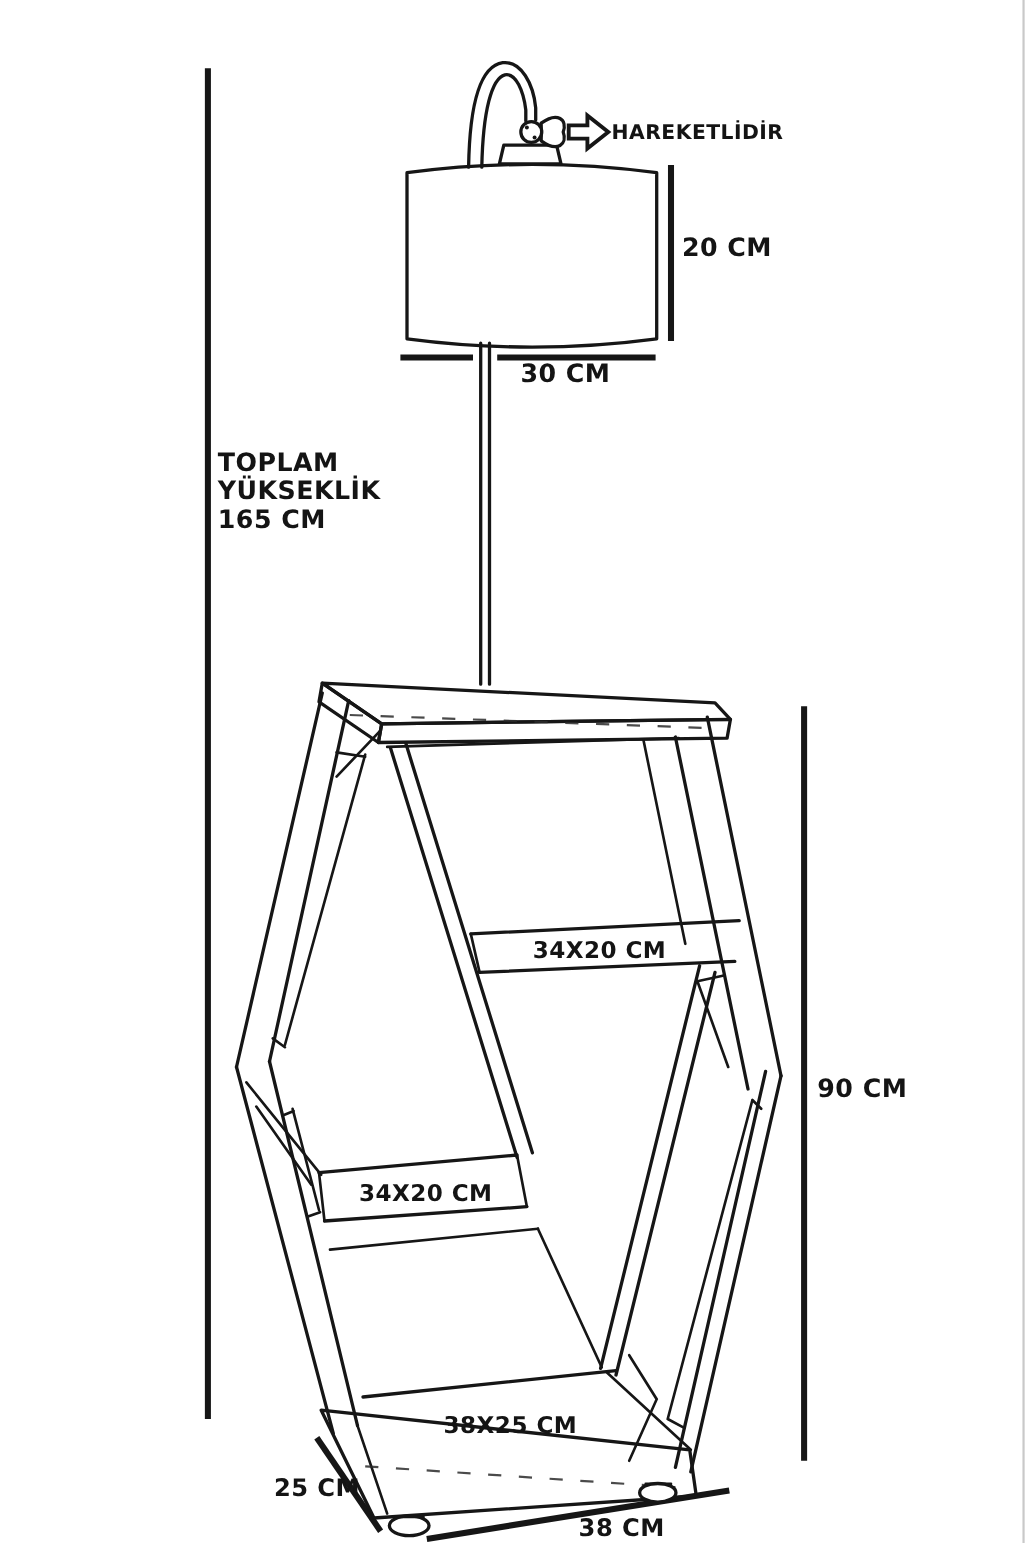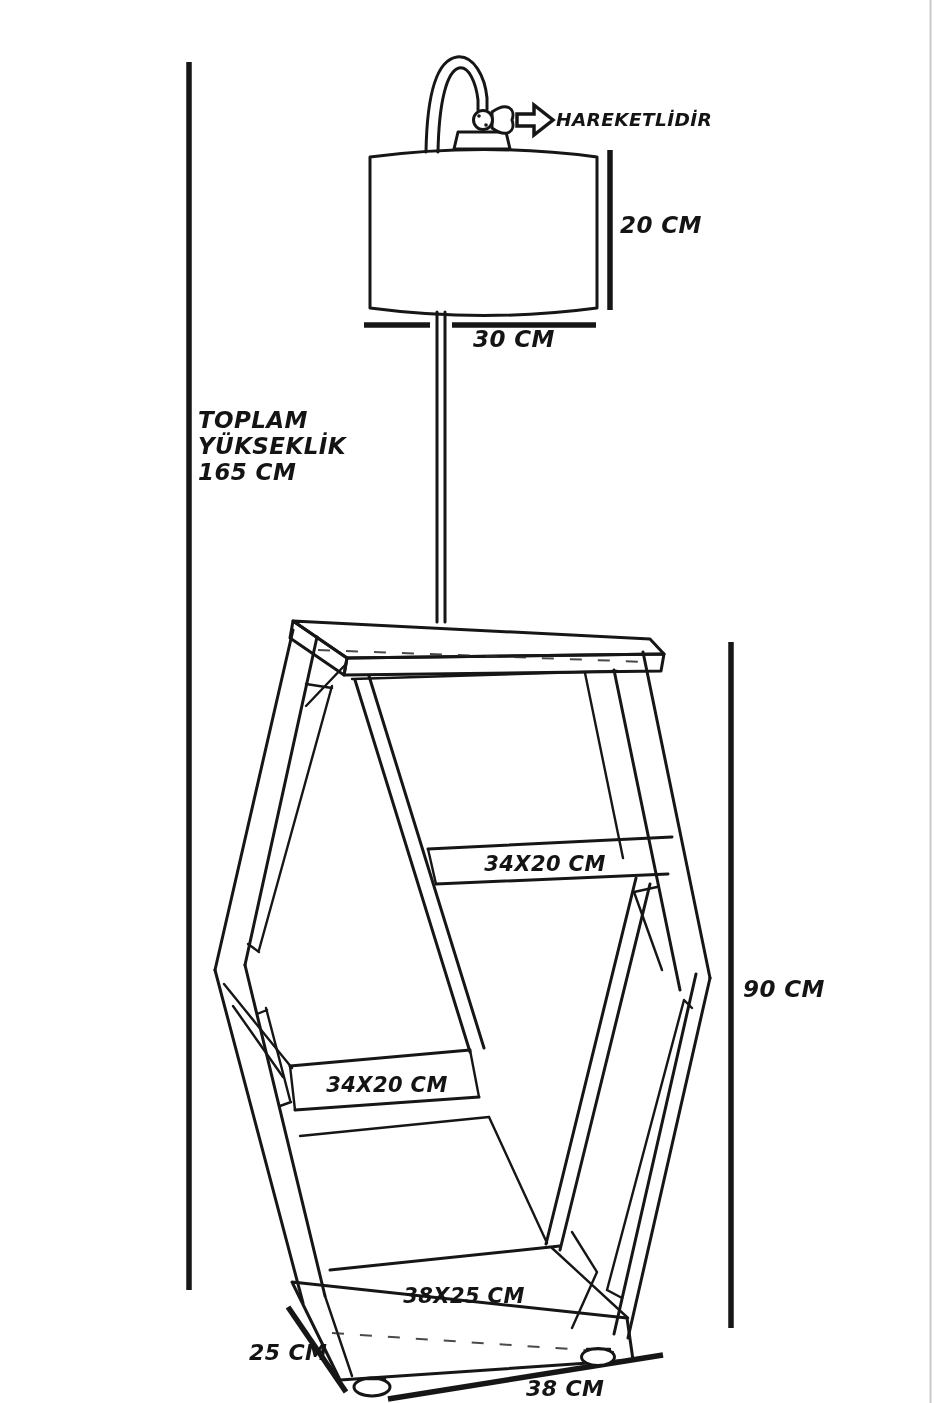--- a/index.html
+++ b/index.html
@@ -1,17 +1,17 @@
 <!DOCTYPE html>
 <html><head>
 <meta charset="utf-8">
 <style>
   html,body{margin:0;padding:0;background:#ffffff;}
   .canvas{position:relative;width:934px;height:1403px;background:#ffffff;overflow:hidden;
-          font-family:"DejaVu Sans",sans-serif;font-style:italic;}
+          font-family:"DejaVu Sans",sans-serif;}
   svg{display:block;}
   .frame{stroke:#161616;stroke-width:3;fill:none;stroke-linecap:round;stroke-linejoin:round;}
   .frame-thin{stroke:#161616;stroke-width:2.4;fill:none;stroke-linecap:round;}
   .dim{stroke:#161616;stroke-width:5.5;fill:none;stroke-linecap:butt;}
   .tex{stroke:#2a2a2a;stroke-width:2;fill:none;stroke-dasharray:12 16;opacity:.85;}
   .whitefill{fill:#ffffff;}
   .lbl{fill:#141414;font-weight:bold;letter-spacing:.4px;}
   .fs23{font-size:23px;} .fs22{font-size:22px;} .fs21{font-size:21px;} .fs18{font-size:18.5px;}
 </style>
 </head>

